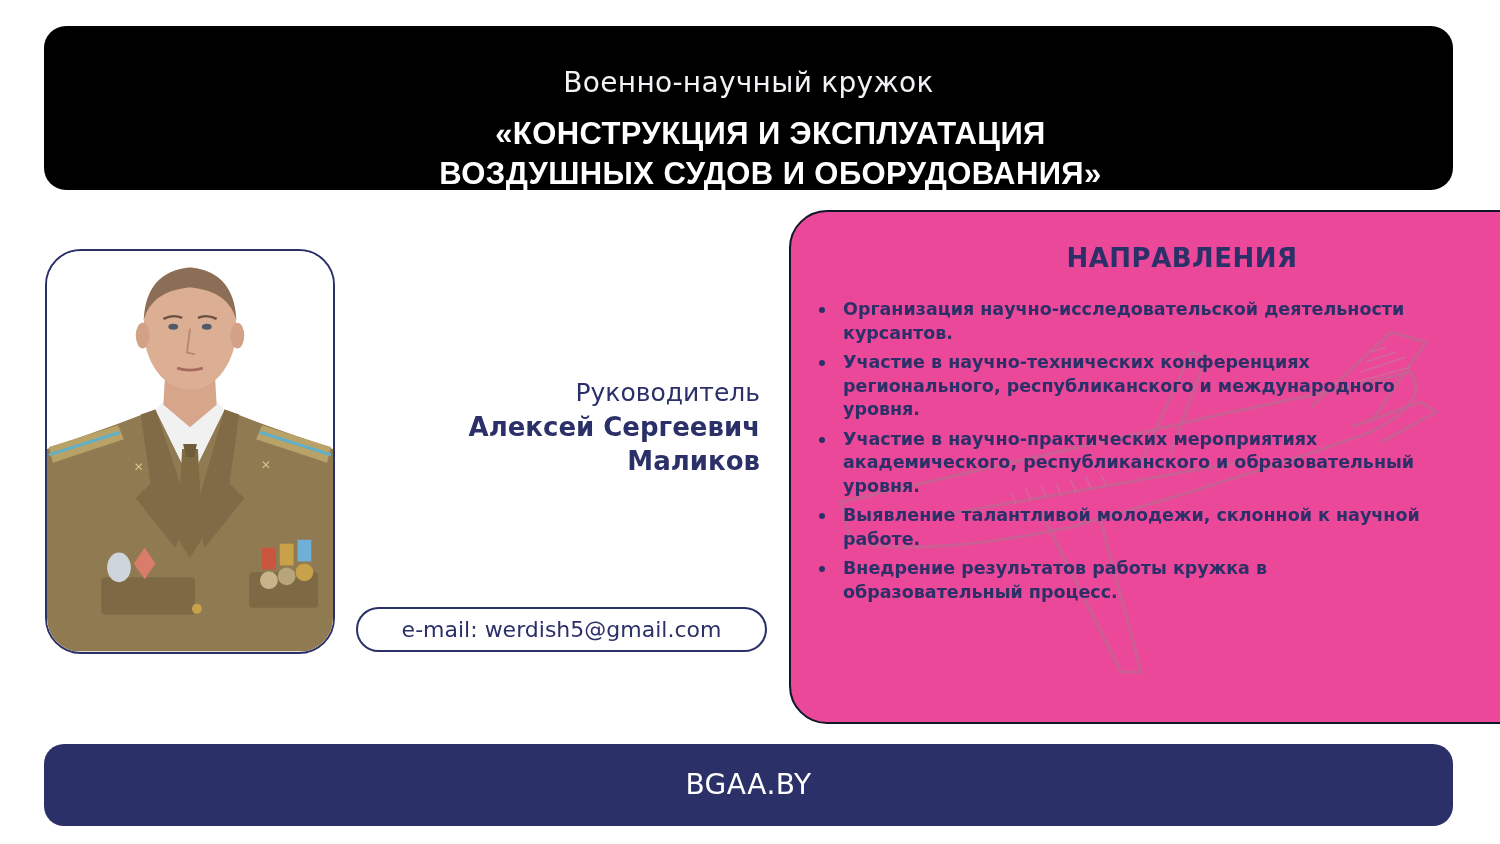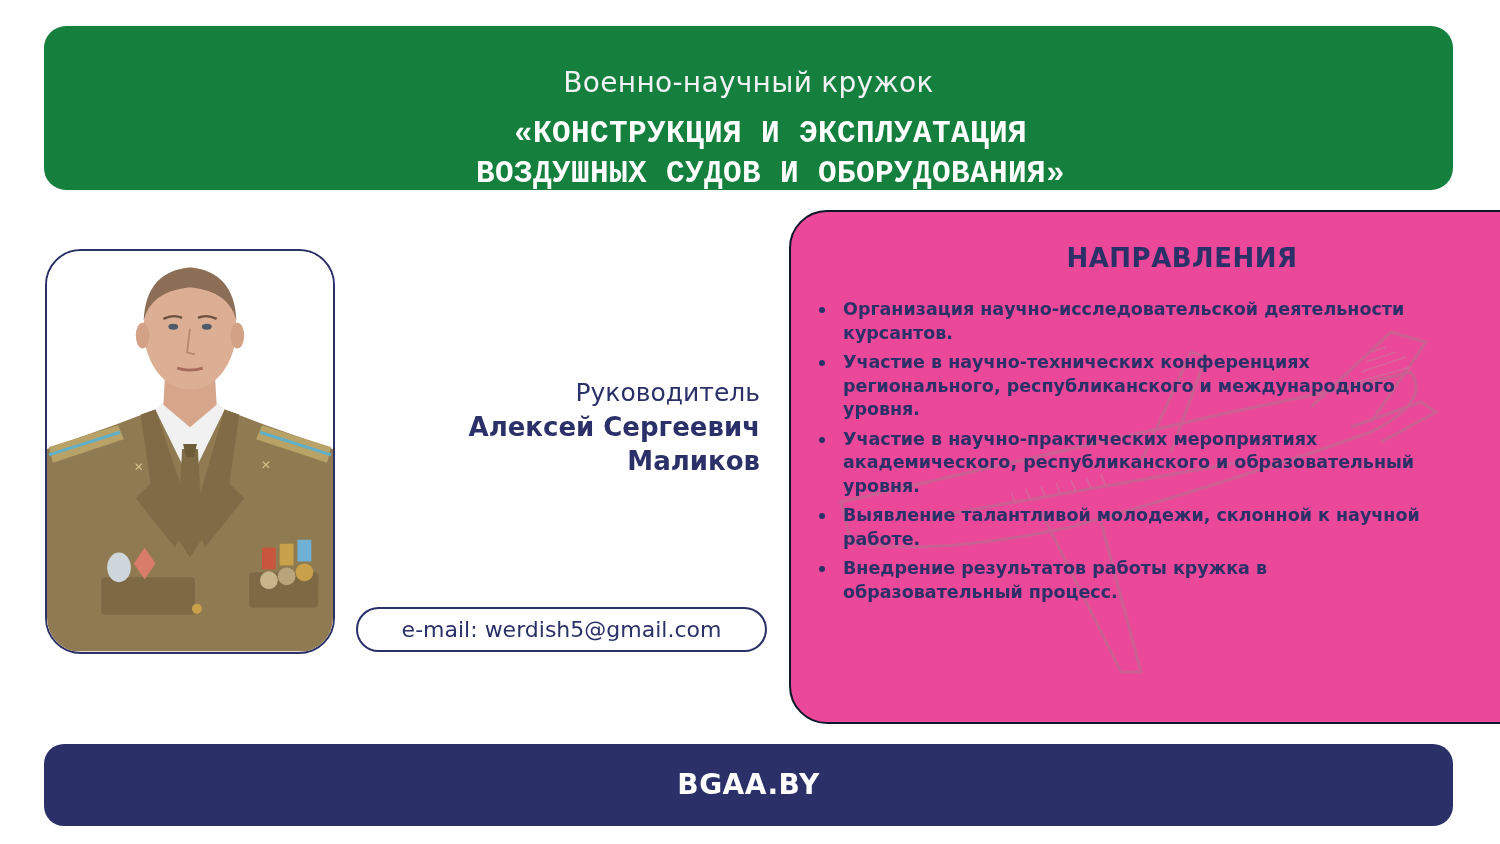--- a/index.html
+++ b/index.html
@@ -1,31 +1,31 @@
 <!DOCTYPE html>
 <html><head>
   <meta charset="utf-8">
   <style>
     * { box-sizing: border-box; margin: 0; padding: 0; }
     html, body { width: 1500px; height: 844px; background: #ffffff; overflow: hidden; }
     body { position: relative; font-family: "DejaVu Sans", "Liberation Sans", sans-serif; color: #2a3066; }
 
     .header {
       position: absolute; left: 44px; top: 26px; width: 1409px; height: 164px;
-      background: #15803d; border-radius: 22px; color: #fff; text-align: center;
+      background: #000000; border-radius: 22px; color: #fff; text-align: center;
     }
     .header .subtitle {
       position: absolute; left: 0; right: 0; top: 40px;
       font-family: "DejaVu Sans", sans-serif; font-weight: 300; font-size: 28px; letter-spacing: 0.3px;
       line-height: 34px; color: #f2f2f6;
       font-weight: normal;
     }
     .header .title {
       position: absolute; left: 0; right: 0; top: 88px;
-      font-family: Liberation Mono, monospace; font-weight: bold; font-size: 31px; line-height: 40px;
+      font-family: Liberation Sans, sans-serif; font-weight: bold; font-size: 31px; line-height: 40px;
       letter-spacing: 0.4px;
       padding-left: 44px;
     }
 
     .photo-frame {
       position: absolute; left: 45px; top: 249px; width: 290px; height: 405px;
       border: 2px solid #2b3168; border-radius: 36px; overflow: hidden; background: #fff;
     }
     .photo-frame svg { width: 100%; height: 100%; display: block; }
 
@@ -63,21 +63,21 @@
     }
     .directions li .bullet {
       position: absolute; left: 4px; top: 9px; width: 6px; height: 6px; border-radius: 50%; background: #2b3168;
     }
 
     .footer {
       position: absolute; left: 44px; top: 744px; width: 1409px; height: 82px;
       background: #2b3168; border-radius: 20px; text-align: center; color: #fff;
     }
     .footer .site {
-      font-size: 28px; font-weight: bold; line-height: 82px; letter-spacing: 0.5px;
+      font-size: 28px; font-weight: normal; line-height: 82px; letter-spacing: 0.5px;
     }
   </style>
 </head>
 <body>
 
 <div class="header">
   <div class="subtitle">Военно-научный кружок</div>
   <div class="title">
     <div>«КОНСТРУКЦИЯ И ЭКСПЛУАТАЦИЯ</div>
     <div>ВОЗДУШНЫХ СУДОВ И ОБОРУДОВАНИЯ»</div>

